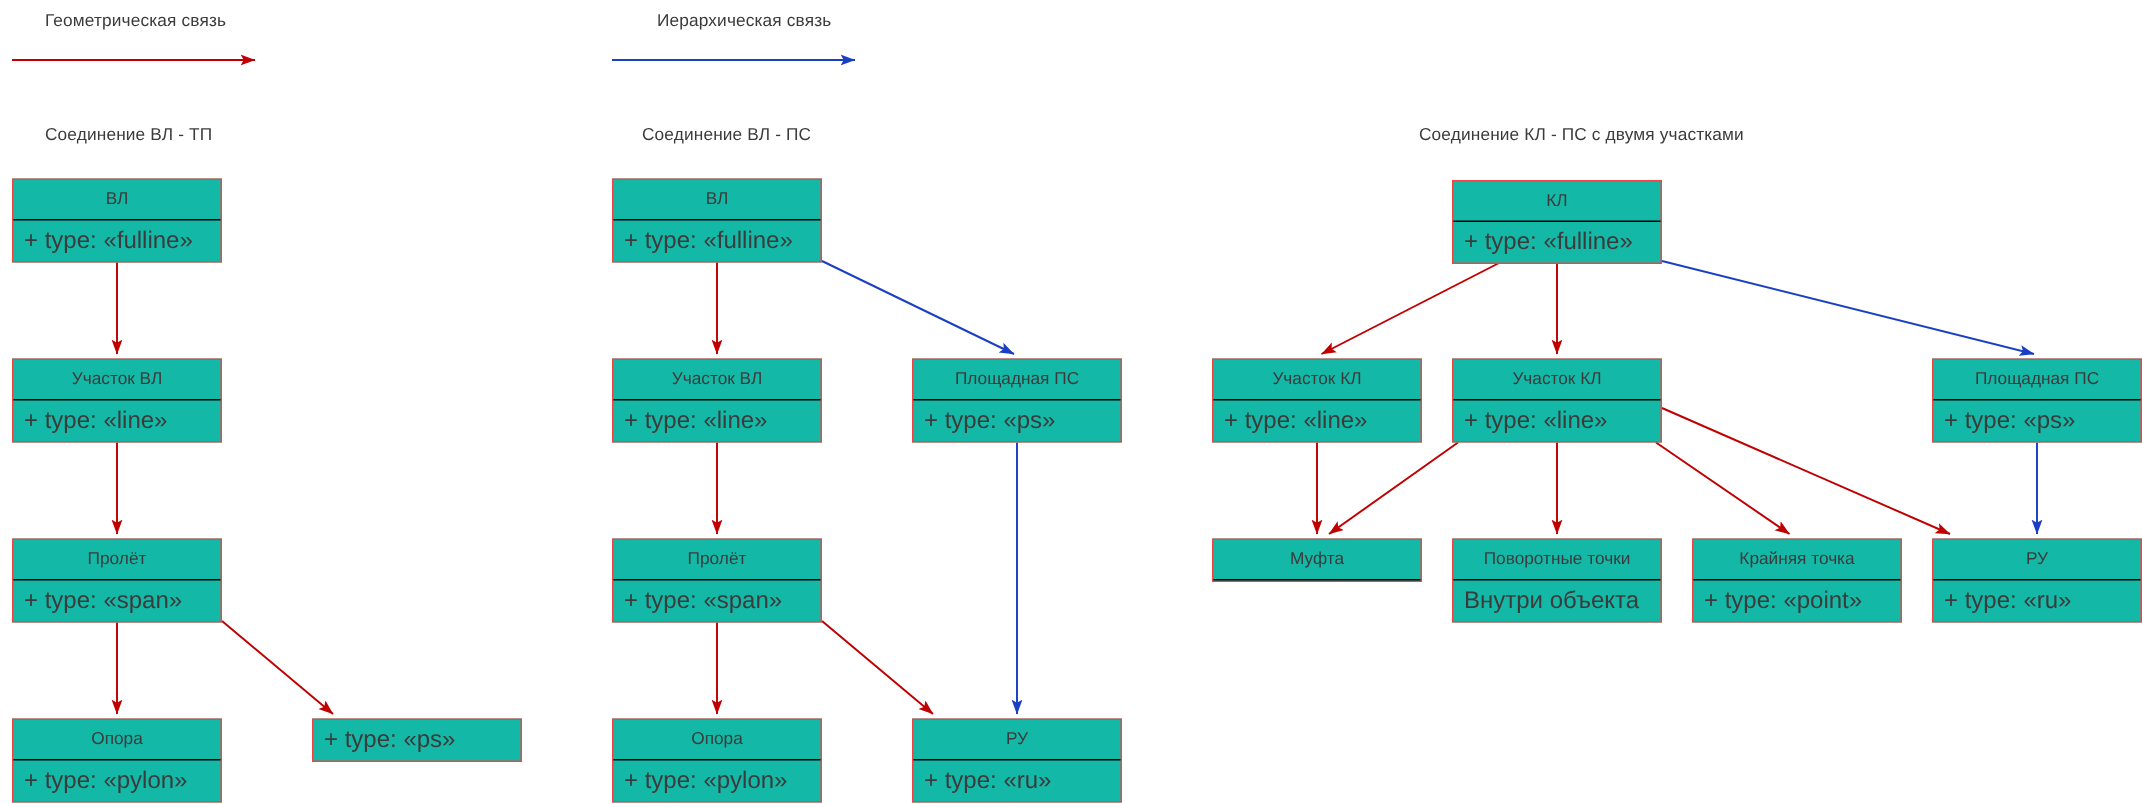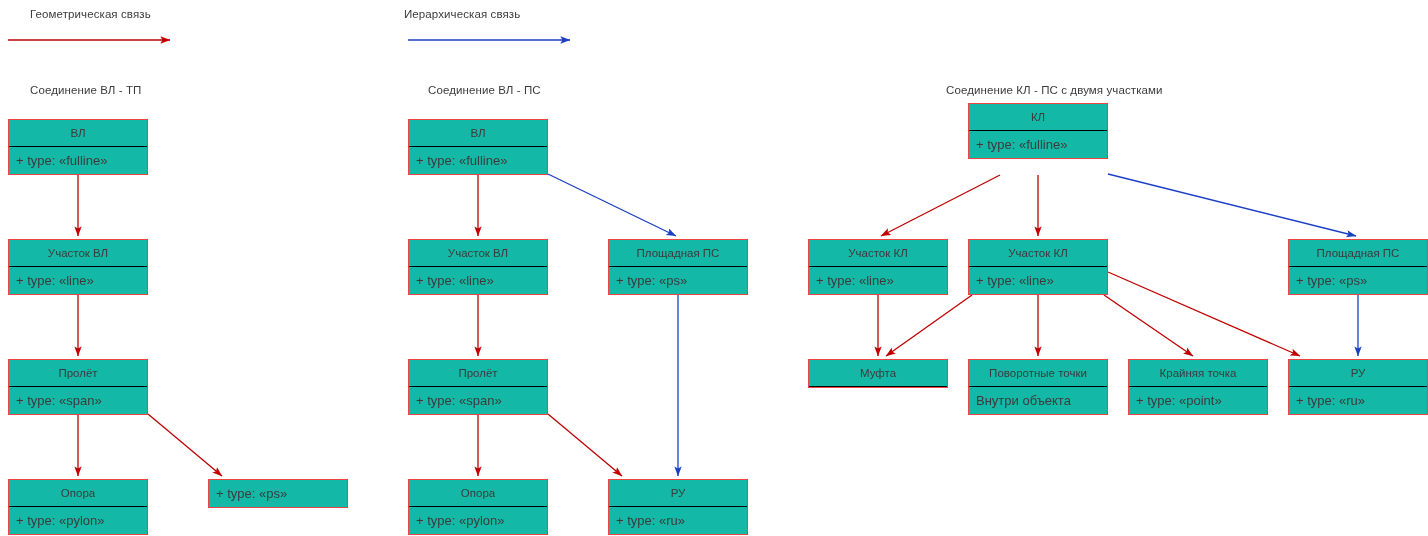--- a/index.html
+++ b/index.html
@@ -45,21 +45,21 @@
     border-bottom:1px solid #000000;
     box-sizing:border-box;
     white-space:nowrap;
     overflow:hidden;
   }
   .uml-body{
     height:27px;
     line-height:27px;
     text-align:left;
     padding-left:7px;
-    font-size:13px;
+    font-size:16px;
     color:#3b3b3b;
     box-sizing:border-box;
     white-space:nowrap;
     overflow:hidden;
   }
 </style>
 </head>
 <body>
 
 <div id="canvas">
@@ -94,21 +94,21 @@
         <line x1="972" y1="295" x2="886" y2="356" stroke="#c00000" stroke-width="1.3" marker-end="url(#arrow-geometric)"></line>
         <line x1="1038" y1="295" x2="1038" y2="356" stroke="#c00000" stroke-width="1.3" marker-end="url(#arrow-geometric)"></line>
         <line x1="1104" y1="295" x2="1193" y2="356" stroke="#c00000" stroke-width="1.3" marker-end="url(#arrow-geometric)"></line>
         <line x1="1108" y1="272" x2="1300" y2="356" stroke="#c00000" stroke-width="1.3" marker-end="url(#arrow-geometric)"></line>
         <line x1="1358" y1="295" x2="1358" y2="356" stroke="#1a3fc4" stroke-width="1.3" marker-end="url(#arrow-hierarchical)"></line>
       </g>
   </svg>
 
   <div id="legend-labels">
       <div class="legend-label" style="left: 30px; top: 8px;">Геометрическая связь</div>
-      <div class="legend-label" style="left: 404px; top: 8px;">Иерархическая связь</div>
+      <div class="legend-label" style="left: 438px; top: 8px;">Иерархическая связь</div>
     </div>
   <div id="group-titles">
       <div class="group-title" style="left: 30px; top: 84px;">Соединение ВЛ - ТП</div>
       <div class="group-title" style="left: 428px; top: 84px;">Соединение ВЛ - ПС</div>
       <div class="group-title" style="left: 934px; top: 84px; margin-left: 12px;">Соединение КЛ - ПС с двумя участками</div>
     </div>
   <div id="boxes-layer">
       <div class="uml-box" style="left: 8px; top: 119px;">
         <div class="uml-head">ВЛ</div>
         <div class="uml-body">+ type: «fulline»</div>
@@ -145,21 +145,21 @@
         <div class="uml-body">+ type: «span»</div>
       </div>
       <div class="uml-box" style="left: 408px; top: 479px;">
         <div class="uml-head">Опора</div>
         <div class="uml-body">+ type: «pylon»</div>
       </div>
       <div class="uml-box" style="left: 608px; top: 479px;">
         <div class="uml-head">РУ</div>
         <div class="uml-body">+ type: «ru»</div>
       </div>
-      <div class="uml-box" style="left: 968px; top: 103px;">
+      <div class="uml-box" style="left: 968px; top: 120px;">
         <div class="uml-head">КЛ</div>
         <div class="uml-body">+ type: «fulline»</div>
       </div>
       <div class="uml-box" style="left: 808px; top: 239px;">
         <div class="uml-head">Участок КЛ</div>
         <div class="uml-body">+ type: «line»</div>
       </div>
       <div class="uml-box" style="left: 968px; top: 239px;">
         <div class="uml-head">Участок КЛ</div>
         <div class="uml-body">+ type: «line»</div>

